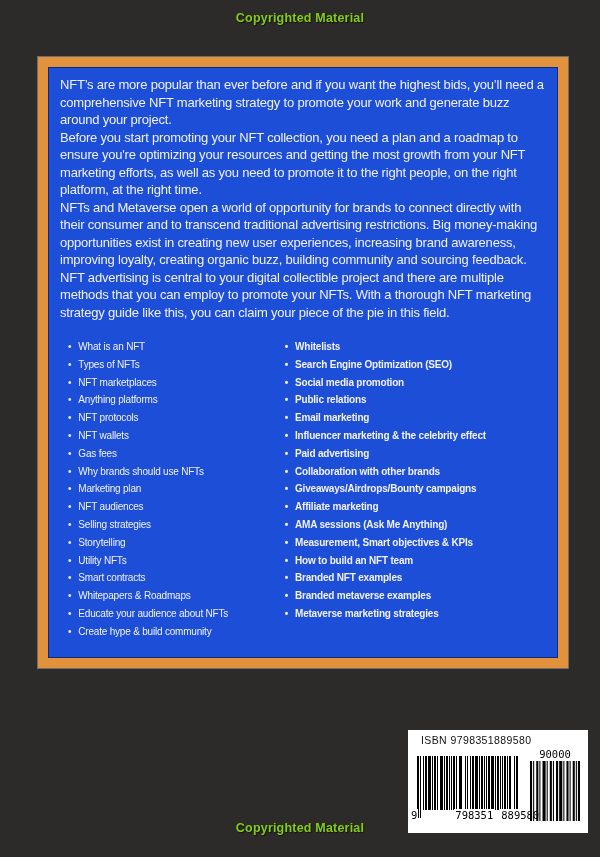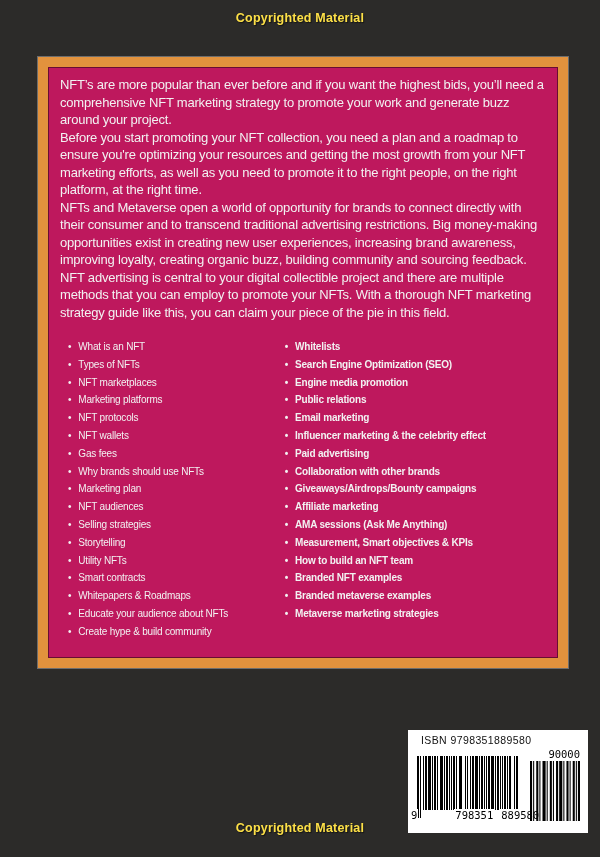--- a/index.html
+++ b/index.html
@@ -7,36 +7,36 @@
   body {
     background: #2c2b29;
     font-family: "Liberation Sans", sans-serif;
     position: relative;
     overflow: hidden;
   }
   .copyright {
     position: absolute;
     width: 100%;
     text-align: center;
-    color: #fde047;
+    color: #84cc16;
     font-size: 12.5px;
     font-weight: bold;
     letter-spacing: 0.2px;
     text-shadow: 1px 1px 1px rgba(0,0,0,0.55);
   }
   .copyright.top { top: 11px; }
   .copyright.bottom { top: 821px; }
 
   .cover-panel {
     position: absolute;
     left: 38px;
     top: 57px;
     width: 530px;
     height: 611px;
-    background: #be185d;
+    background: #1d4ed8;
     border: 10px solid #e2923d;
     box-shadow: 0 0 0 1px rgba(190,190,190,0.45), inset 0 0 0 1px rgba(0,0,0,0.45);
     padding: 9px 12px 8px 12px;
     overflow: hidden;
     color: #f2f2f2;
   }
   .blurb p {
     font-size: 13px;
     line-height: 17.5px;
     letter-spacing: -0.2px;
@@ -89,21 +89,21 @@
     margin-top: -9px;
     background: transparent;
   }
   .ean-digits span { background: #fff; padding: 0 1px; }
   .ean-digits .d0 { margin-left: -4px; margin-right: 4px; }
   .ean-digits .d1 { margin-right: 6px; margin-left: 32px; }
   .ean-addon { width: 56px; margin-left: 8px; }
   .addon-code {
     font-family: "DejaVu Sans Mono", monospace;
     font-size: 10.5px;
-    text-align: right;
+    text-align: center;
     display: block;
   }
   .addon-bars { display: block; width: 50px; height: 60px; margin: 1px auto 0 auto; }
 </style>
 </head>
 <body>
 
 <div class="copyright top">Copyrighted Material</div>
 
 <div class="cover-panel">
@@ -111,39 +111,39 @@
     <p>NFT’s are more popular than ever before and if you want the highest bids, you’ll need a comprehensive NFT marketing strategy to promote your work and generate buzz around your project.</p>
     <p>Before you start promoting your NFT collection, you need a plan and a roadmap to ensure you're optimizing your resources and getting the most growth from your NFT marketing efforts, as well as you need to promote it to the right people, on the right platform, at the right time.</p>
     <p>NFTs and Metaverse open a world of opportunity for brands to connect directly with their consumer and to transcend traditional advertising restrictions. Big money-making opportunities exist in creating new user experiences, increasing brand awareness, improving loyalty, creating organic buzz, building community and sourcing feedback.</p>
     <p>NFT advertising is central to your digital collectible project and there are multiple methods that you can employ to promote your NFTs. With a thorough NFT marketing strategy guide like this, you can claim your piece of the pie in this field.</p>
   </div>
   <div class="topics">
     <ul class="left">
       <li>What is an NFT</li>
       <li>Types of NFTs</li>
       <li>NFT marketplaces</li>
-      <li>Marketing platforms</li>
+      <li>Anything platforms</li>
       <li>NFT protocols</li>
       <li>NFT wallets</li>
       <li>Gas fees</li>
       <li>Why brands should use NFTs</li>
       <li>Marketing plan</li>
       <li>NFT audiences</li>
       <li>Selling strategies</li>
       <li>Storytelling</li>
       <li>Utility NFTs</li>
       <li>Smart contracts</li>
       <li>Whitepapers &amp; Roadmaps</li>
       <li>Educate your audience about NFTs</li>
       <li>Create hype &amp; build community</li>
     </ul>
     <ul class="right">
       <li>Whitelists</li>
       <li>Search Engine Optimization (SEO)</li>
-      <li>Engine media promotion</li>
+      <li>Social media promotion</li>
       <li>Public relations</li>
       <li>Email marketing</li>
       <li>Influencer marketing &amp; the celebrity effect</li>
       <li>Paid advertising</li>
       <li>Collaboration with other brands</li>
       <li>Giveaways/Airdrops/Bounty campaigns</li>
       <li>Affiliate marketing</li>
       <li>AMA sessions (Ask Me Anything)</li>
       <li>Measurement, Smart objectives &amp; KPIs</li>
       <li>How to build an NFT team</li>

